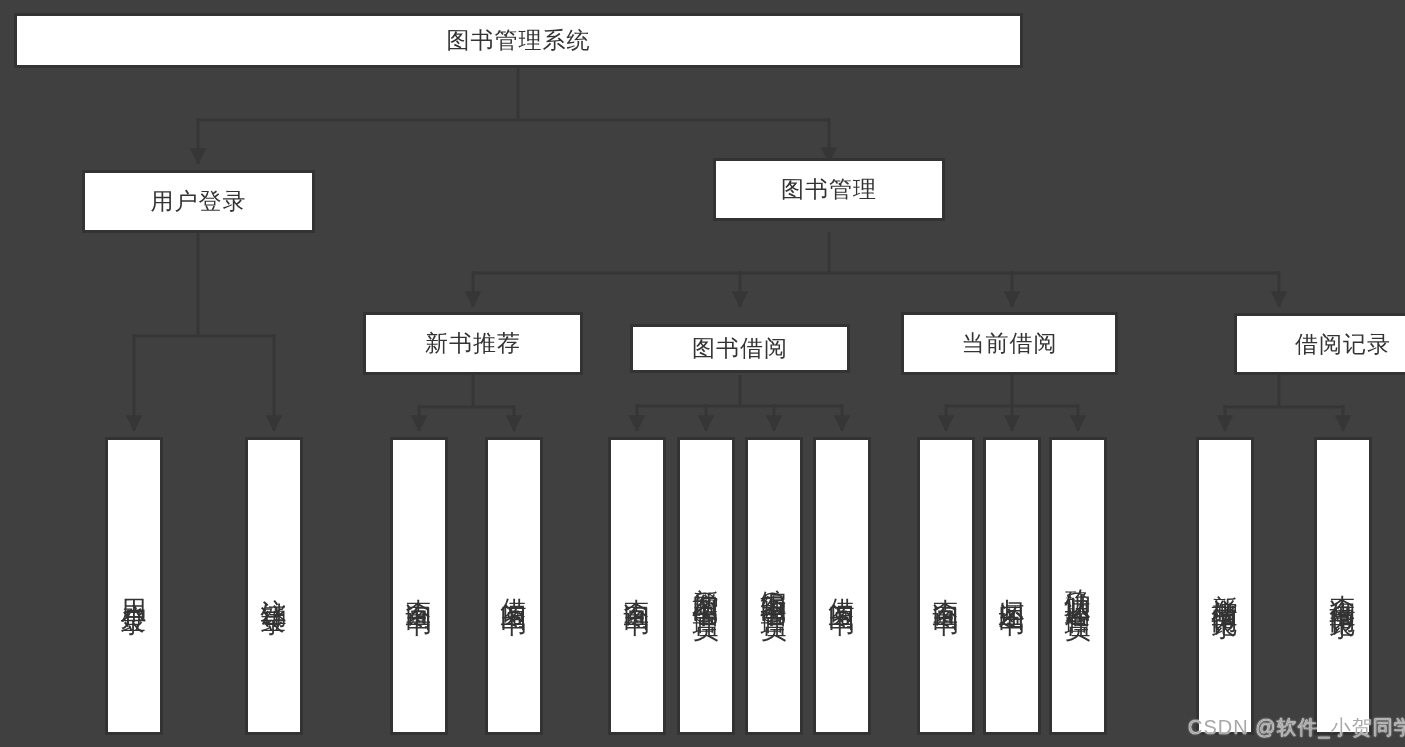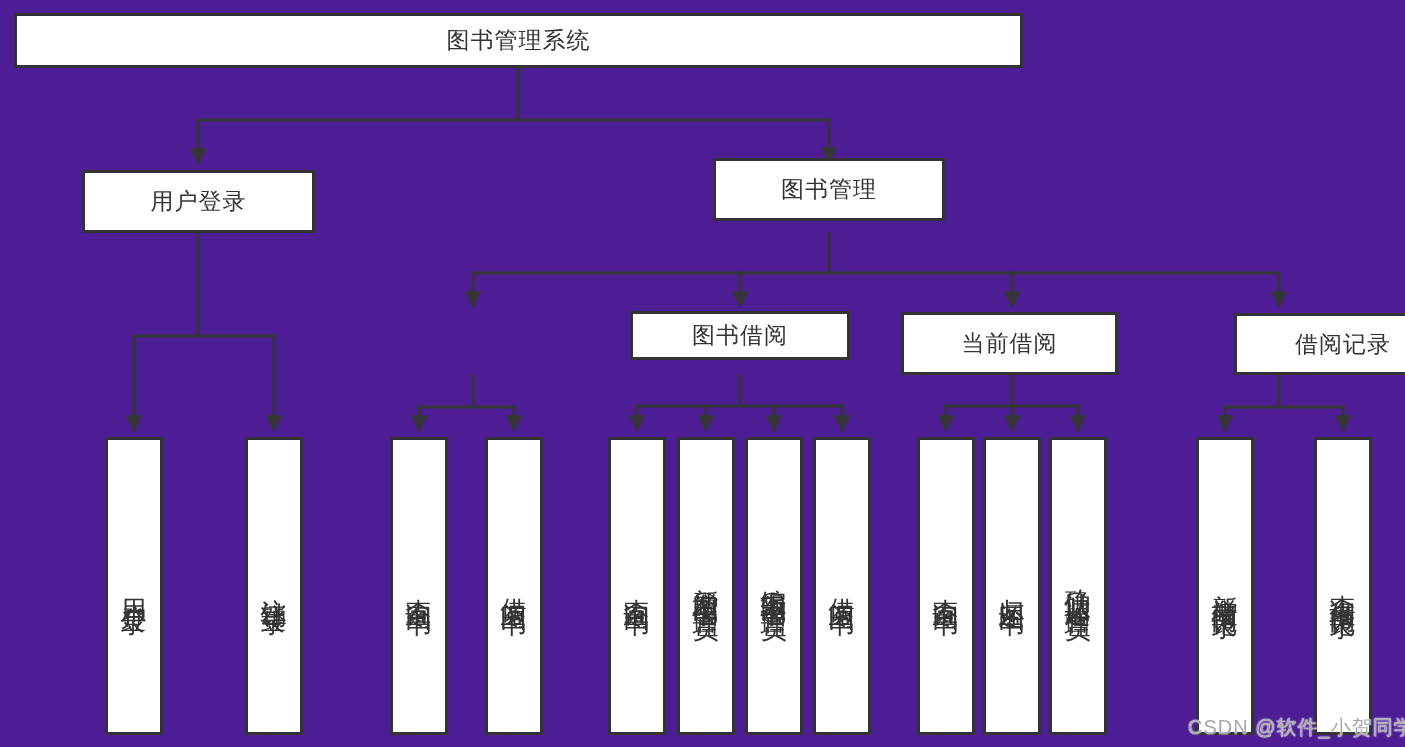--- a/index.html
+++ b/index.html
@@ -5,21 +5,21 @@
   html, body {
     margin: 0;
     padding: 0;
     background: #ffffff;
     font-family: "Liberation Sans", "DejaVu Sans", sans-serif;
   }
   .canvas {
     position: relative;
     width: 1405px;
     height: 747px;
-    background: #4c1d95;
+    background: #404040;
     overflow: hidden;
   }
   .connectors {
     position: absolute;
     left: 0;
     top: 0;
     width: 1405px;
     height: 747px;
     pointer-events: none;
   }
@@ -112,21 +112,22 @@
       <line x1="1225" y1="405" x2="1225" y2="431" marker-end="url(#arrow)"></line>
       <line x1="1343" y1="405" x2="1343" y2="431" marker-end="url(#arrow)"></line>
     </g>
   </svg>
 
   <div class="node hbox" style="left:14px; top:13px; width:1009px; height:55px;">图书管理系统</div>
 
   <div class="node hbox" style="left:82px; top:170px; width:233px; height:63px;">用户登录</div>
   <div class="node hbox" style="left:713px; top:158px; width:232px; height:63px;">图书管理</div>
 
-  <div class="node hbox" style="left:630px; top:311px; width:220px; height:49px;">图书借阅</div>
+  <div class="node hbox" style="left:363px; top:312px; width:220px; height:63px;">新书推荐</div>
+  <div class="node hbox" style="left:630px; top:324px; width:220px; height:49px;">图书借阅</div>
   <div class="node hbox" style="left:901px; top:312px; width:217px; height:63px;">当前借阅</div>
   <div class="node hbox" style="left:1234px; top:313px; width:218px; height:62px;">借阅记录</div>
 
   <div class="node vbox" style="left:105px; top:437px; width:58px; height:298px;">用户登录</div>
   <div class="node vbox" style="left:245px; top:437px; width:58px; height:298px;">注销登录</div>
 
   <div class="node vbox" style="left:390px; top:437px; width:58px; height:298px;">查询图书</div>
   <div class="node vbox" style="left:485px; top:437px; width:58px; height:298px;">借阅图书</div>
 
   <div class="node vbox" style="left:608px; top:437px; width:58px; height:298px;">查询图书</div>

